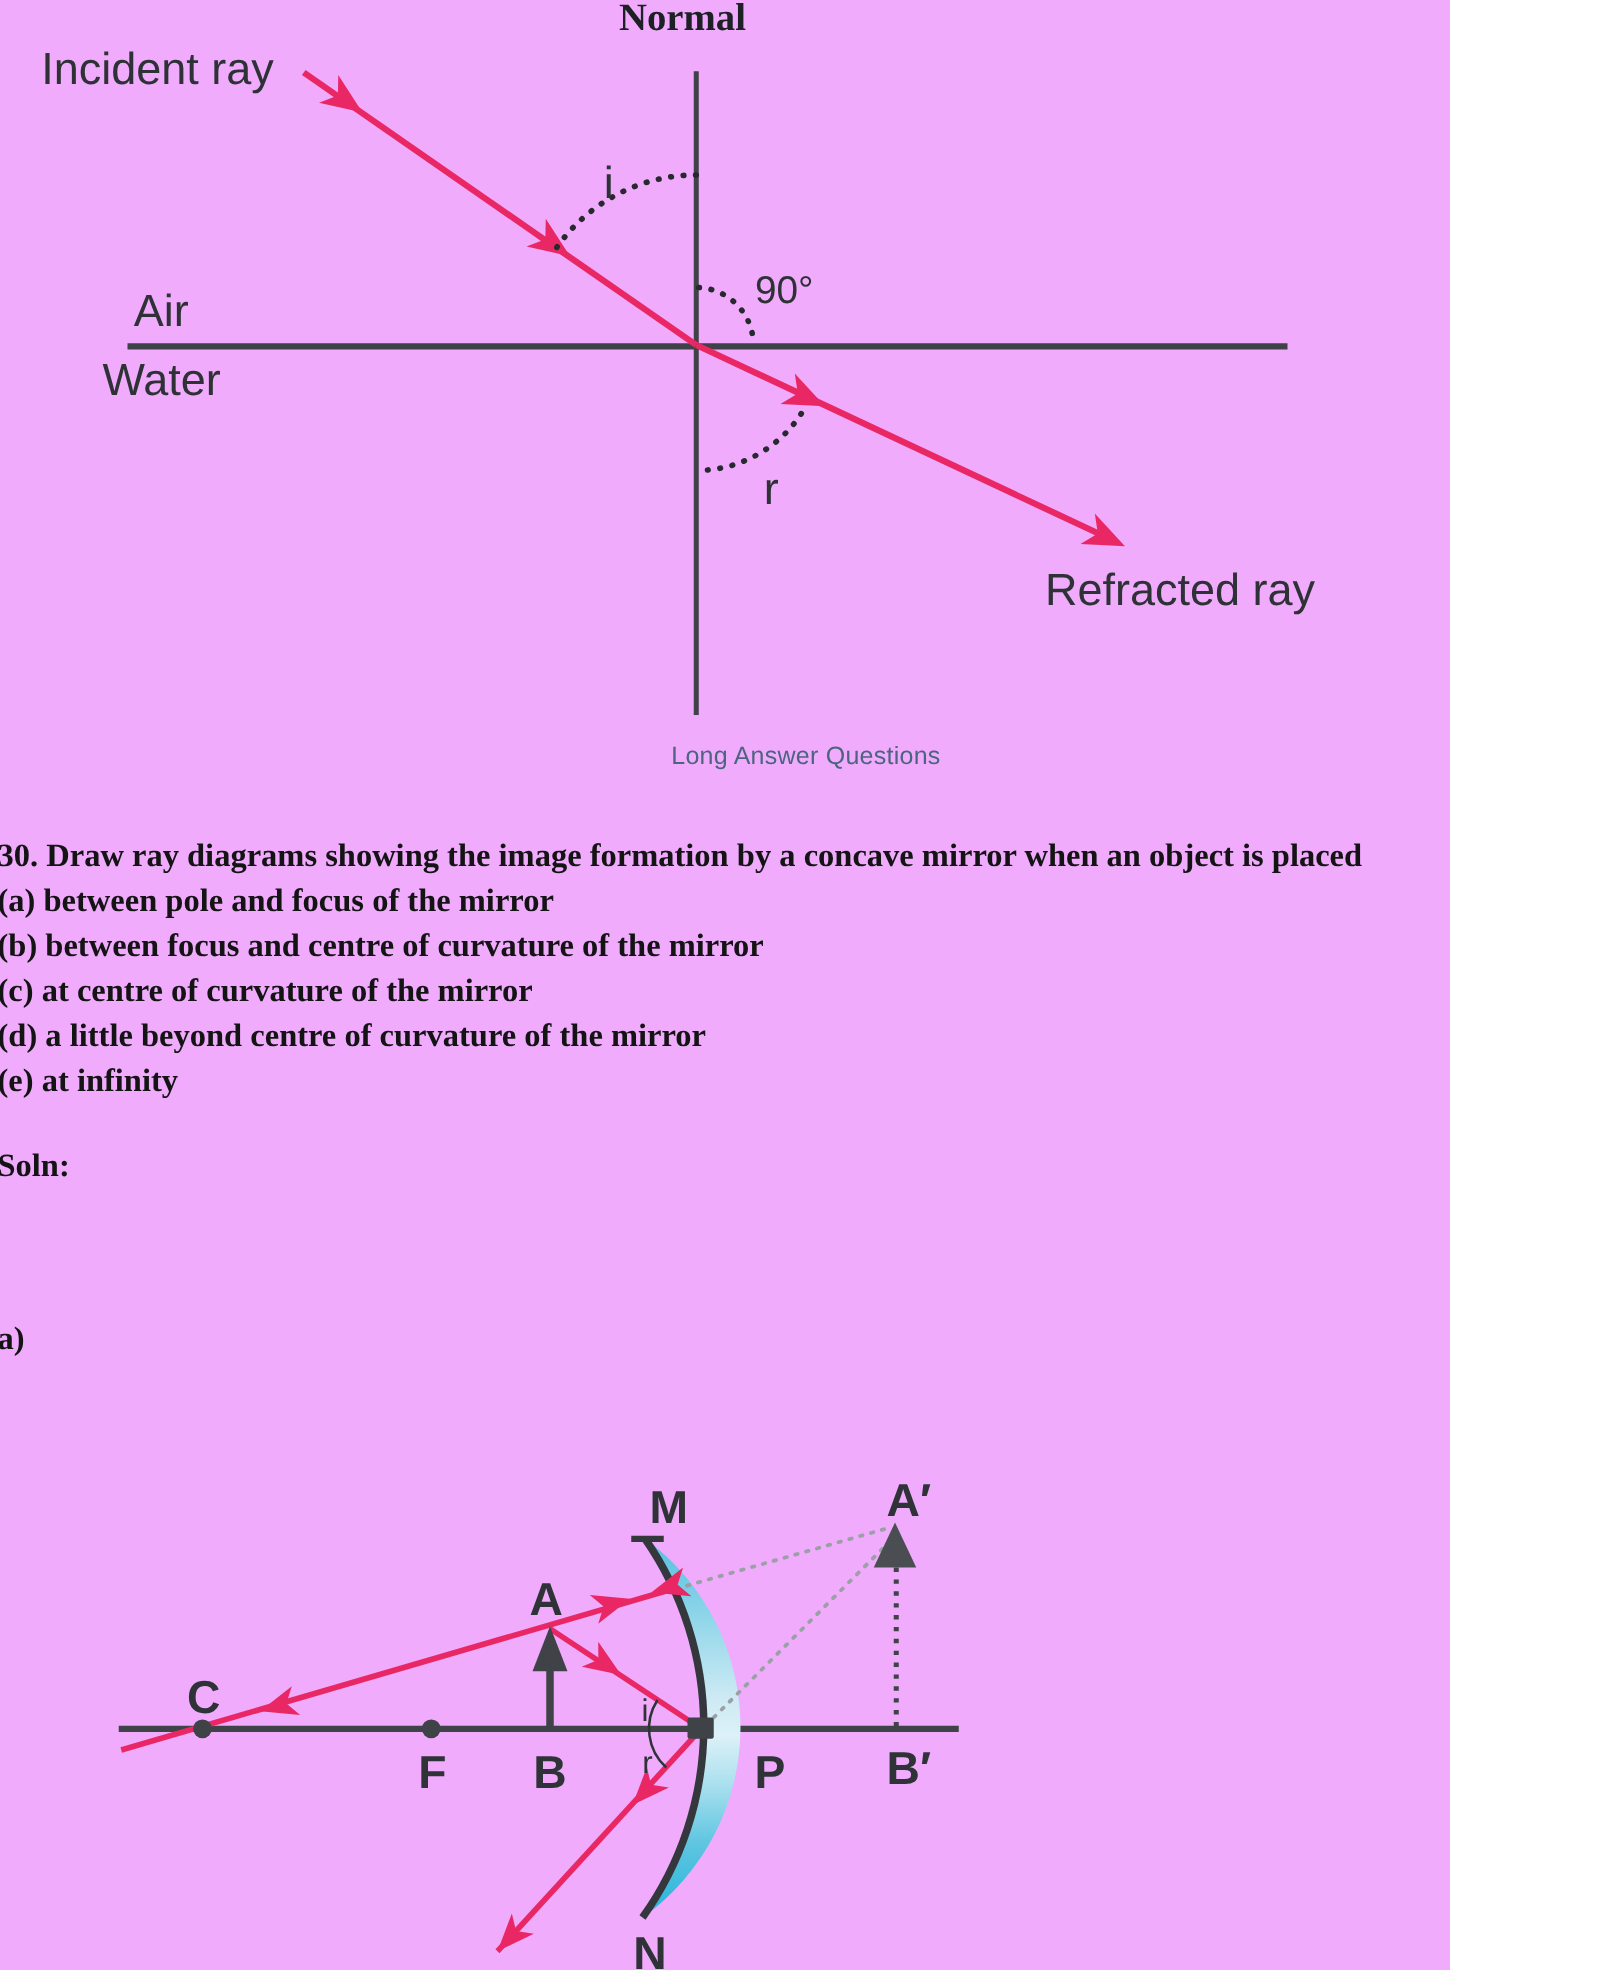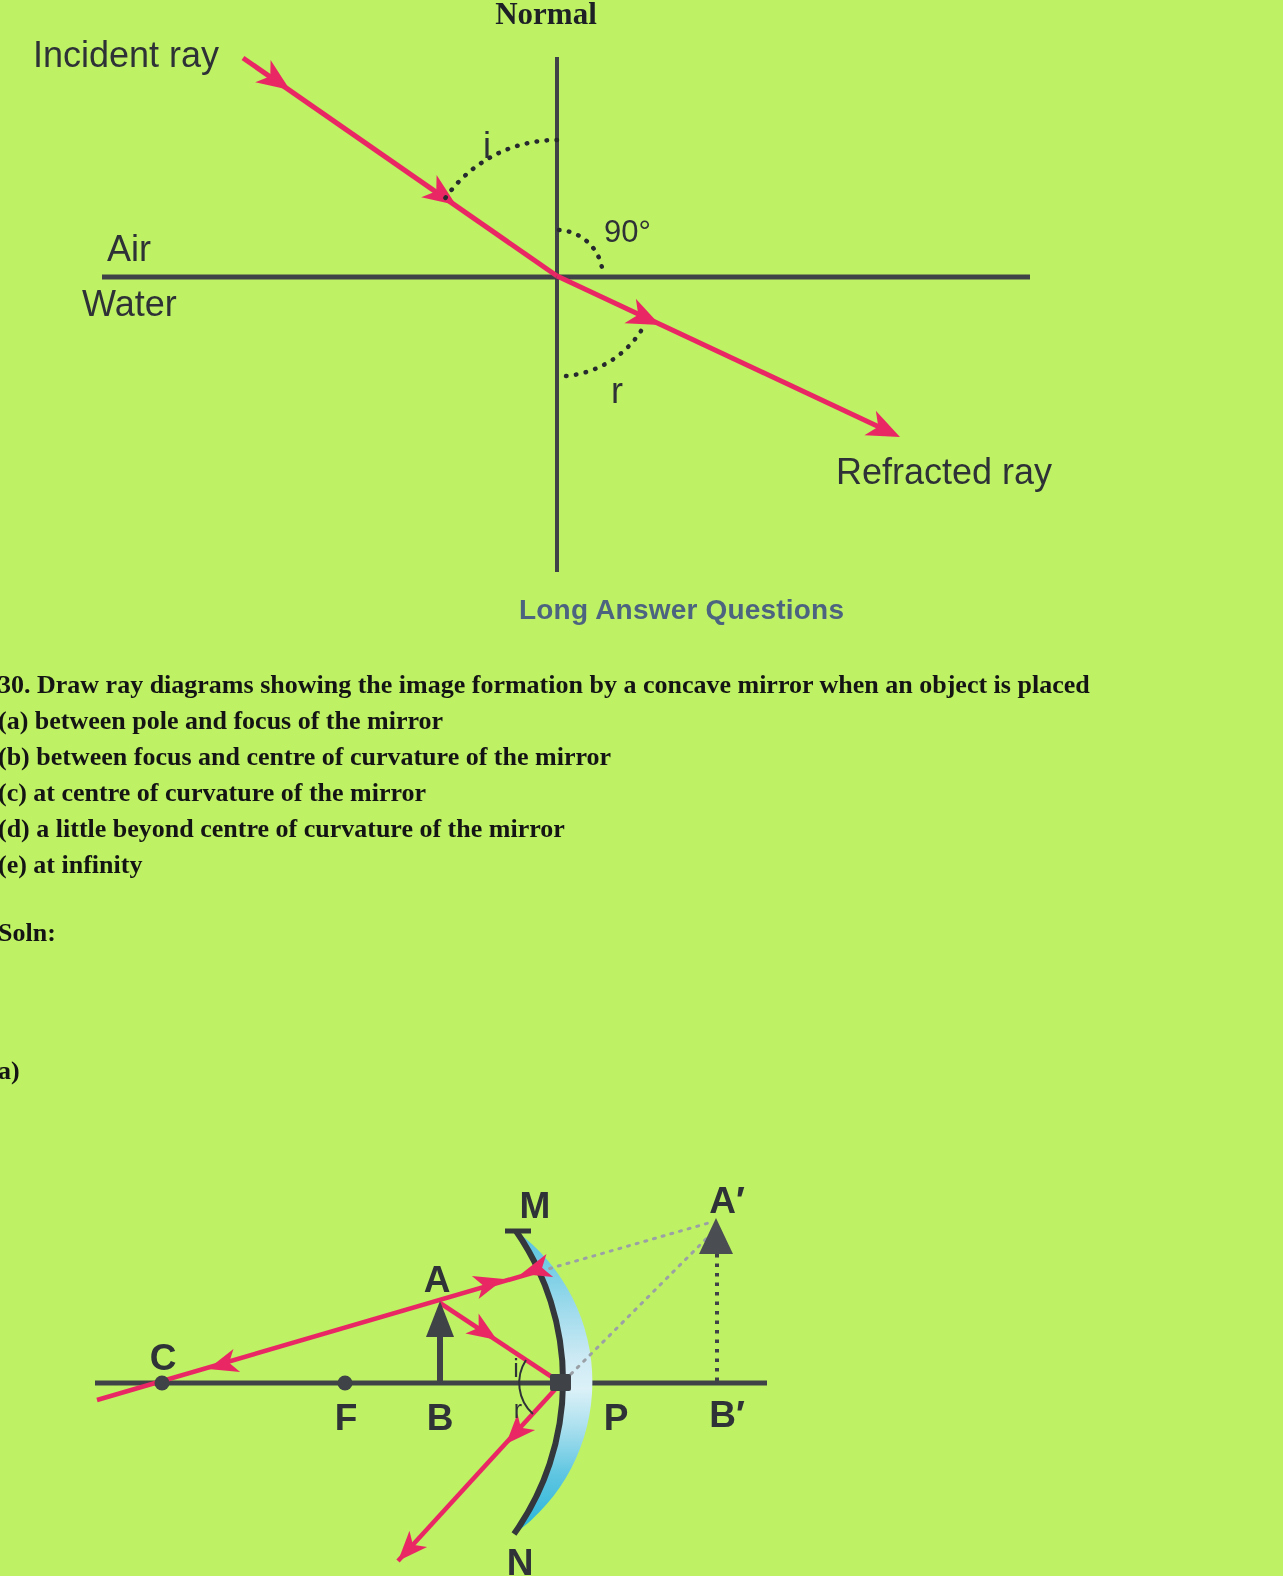--- a/index.html
+++ b/index.html
@@ -1,20 +1,20 @@
 <!DOCTYPE html>
 <html><head>
 <meta charset="utf-8">
 <style>
   html,body{margin:0;padding:0;background:#ffffff;}
-  .page{position:relative;width:1283px;height:1576px;background:#bef264;overflow:hidden;
+  .page{position:relative;width:1160px;height:1576px;background:#f0abfc;overflow:hidden;
         font-family:"Liberation Sans",sans-serif;}
   .diagram-svg{position:absolute;left:0;top:0;}
-  .heading{position:absolute;left:519px;top:594px;font-family:"Liberation Sans",sans-serif;
-           font-weight:bold;font-size:28px;color:#4d6480;letter-spacing:0.2px;}
+  .heading{position:absolute;left:537px;top:594px;font-family:"Liberation Sans",sans-serif;
+           font-weight:normal;font-size:20px;color:#4d6480;letter-spacing:0.2px;}
   .qblock{position:absolute;left:-2px;top:0;width:1290px;color:#141414;
           font-family:"Liberation Serif",serif;font-weight:bold;font-size:26px;}
   .qline{position:absolute;left:0;white-space:nowrap;}
   .q-intro{top:670px;}
   .q-a{top:706px;}
   .q-b{top:742px;}
   .q-c{top:778px;}
   .q-d{top:814px;}
   .q-e{top:850px;}
   .q-soln{top:918px;}

